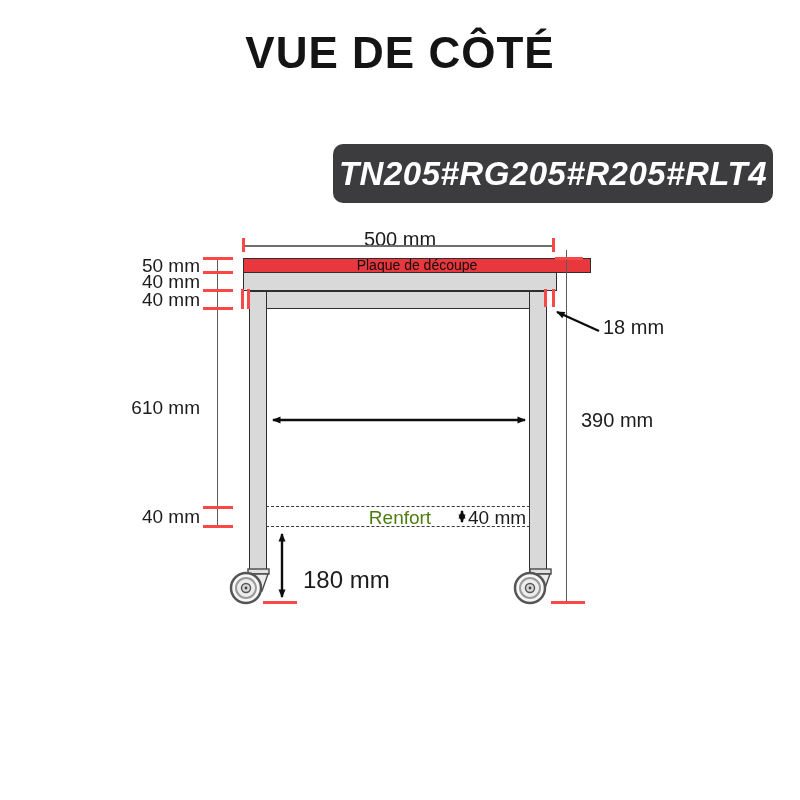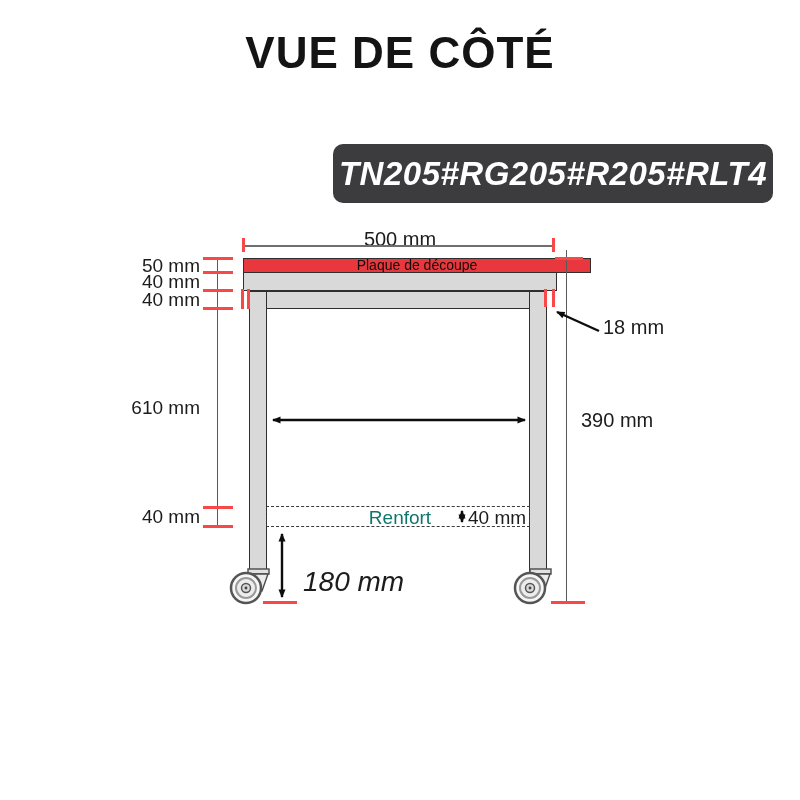--- a/index.html
+++ b/index.html
@@ -32,21 +32,21 @@
   .tick-v{position:absolute;width:3px;background:var(--tick-red);}
 
   .part{position:absolute;border:1.6px solid var(--edge);background:var(--steel);}
   .plaque{position:absolute;left:243px;top:258px;width:348px;height:14.5px;background:var(--accent-red);
           border:1.5px solid var(--edge);display:flex;align-items:center;justify-content:center;text-align:right;}
   .plaque span{font-size:14px;line-height:12px;color:#140a0a;white-space:nowrap;}
 
   .renfort-box{position:absolute;left:266px;top:506px;width:264px;height:21px;
                border:1.6px dashed #3a3a3a;background:transparent;}
   .renfort-text{position:absolute;left:330px;top:507px;width:140px;text-align:center;
-                font-size:19px;color:#0f766e;}
+                font-size:19px;color:#4d7c0f;}
 
   .overlay{position:absolute;left:0;top:0;pointer-events:none;}
   .caster{position:absolute;}
 </style>
 </head>
 <body>
 
 <div class="stage">
 
   <div class="title">VUE DE CÔTÉ</div>
@@ -91,21 +91,21 @@
   <div class="tick-h" style="left:551px;top:600.5px;width:34px;"></div>
   <div class="dim-label" style="left:581px;top:409px;font-size:20px;">390 mm</div>
 
   <div class="dim-label" style="left:603px;top:316px;font-size:20px;">18 mm</div>
 
   <div class="renfort-box"></div>
   <div class="renfort-text">Renfort</div>
   <div class="dim-label" style="left:468px;top:507px;">40 mm</div>
 
   <div class="tick-h" style="left:263px;top:601px;width:34px;"></div>
-  <div class="dim-label" style="left:303px;top:566px;font-size:28px;font-style:italic;">180 mm</div>
+  <div class="dim-label" style="left:303px;top:566px;font-size:24px;">180 mm</div>
 
   <svg class="overlay" width="800" height="800" viewBox="0 0 800 800">
     <defs>
       <marker id="ah" markerWidth="10" markerHeight="9" refX="8" refY="4" orient="auto-start-reverse" markerUnits="userSpaceOnUse">
         <path d="M0.5,0.5 L9,4 L0.5,7.5 Z" fill="#0d0d0d"></path>
       </marker>
     </defs>
     <line x1="273" y1="420" x2="525" y2="420" stroke="#0d0d0d" stroke-width="2.4" marker-start="url(#ah)" marker-end="url(#ah)"></line>
     <line x1="462" y1="511" x2="462" y2="522" stroke="#0d0d0d" stroke-width="2.4" marker-start="url(#ah)" marker-end="url(#ah)"></line>
     <line x1="282" y1="534" x2="282" y2="597" stroke="#0d0d0d" stroke-width="2.4" marker-start="url(#ah)" marker-end="url(#ah)"></line>

